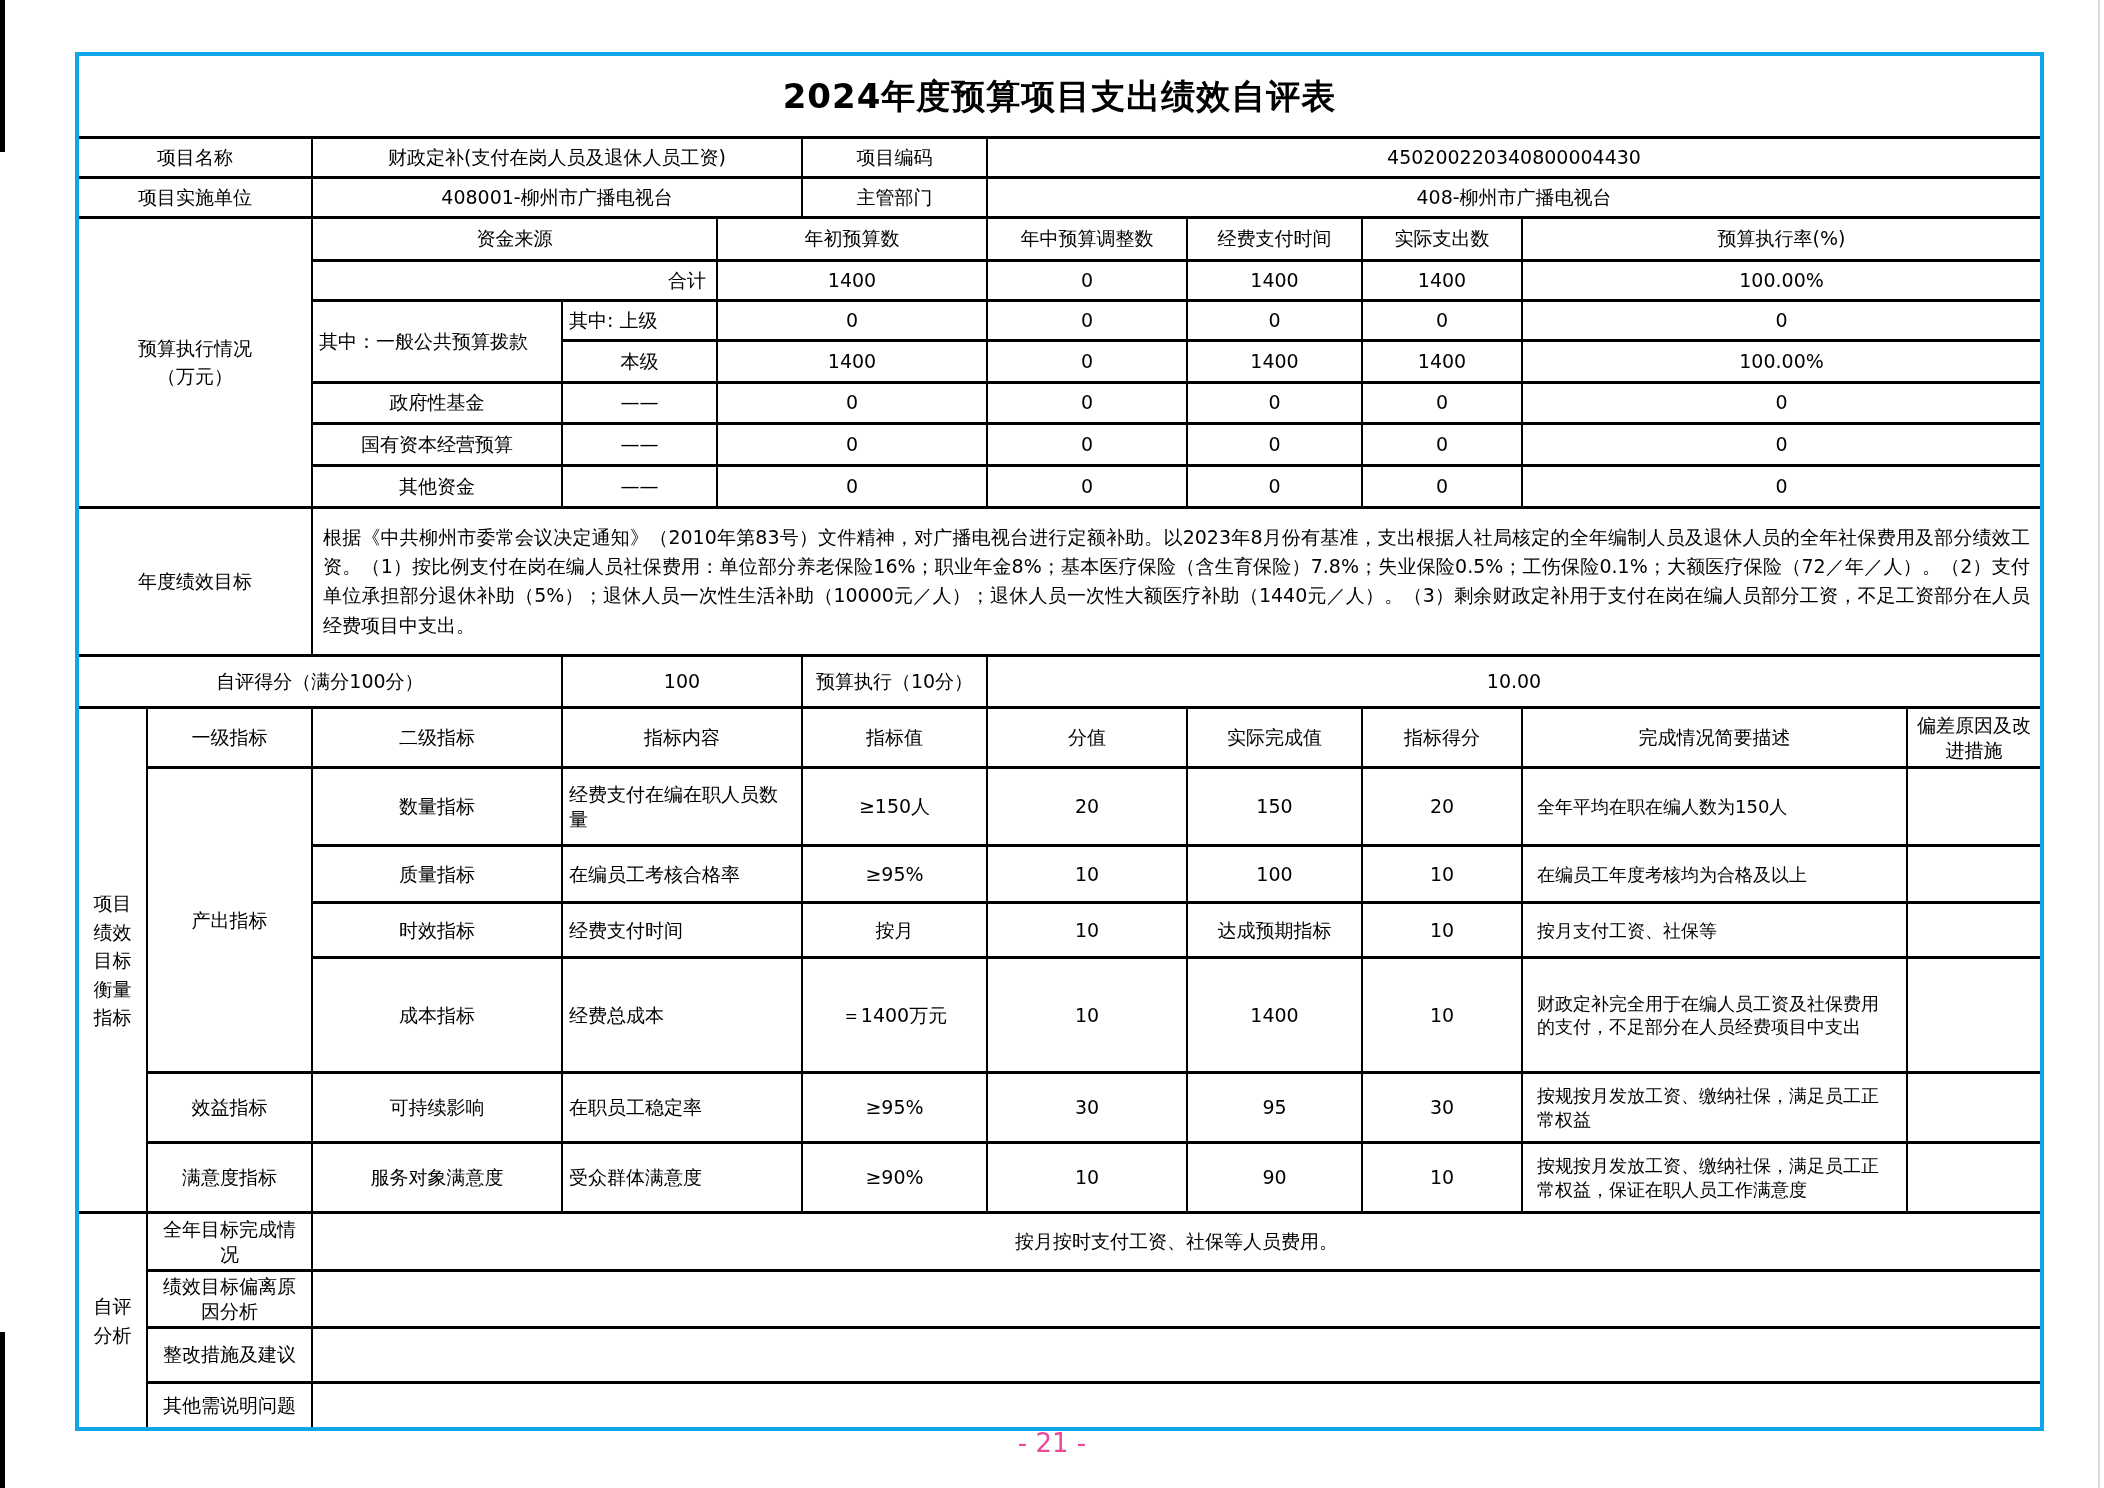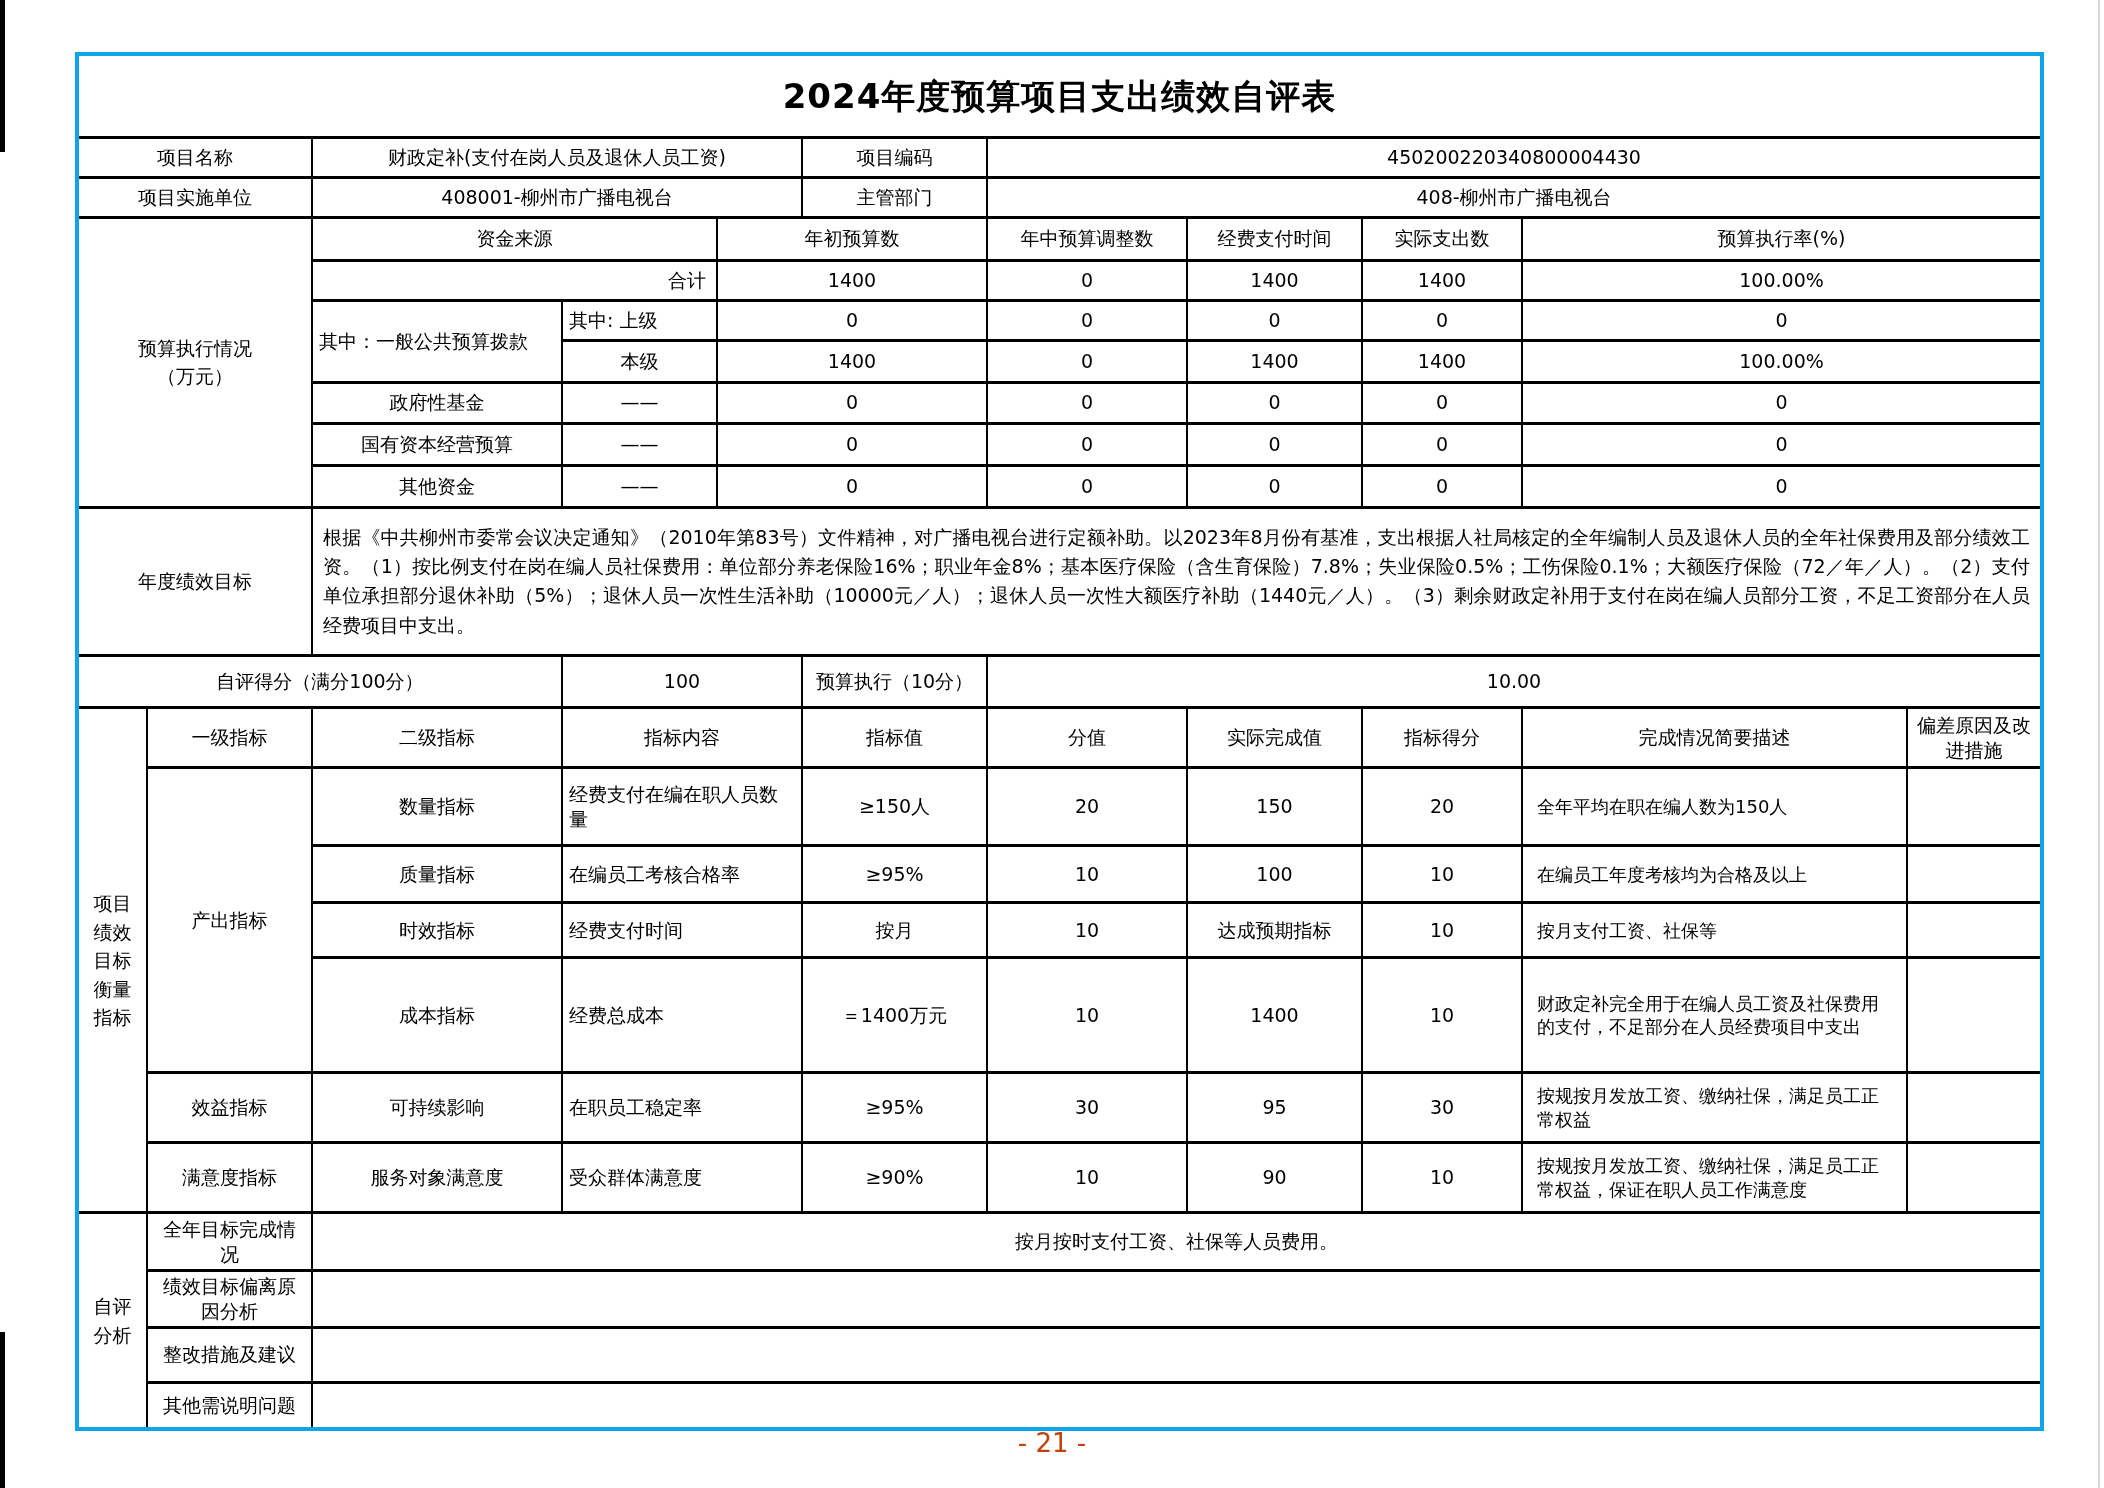--- a/index.html
+++ b/index.html
@@ -9,21 +9,21 @@
   td{border:3px solid #000;border-left-width:2px;border-right-width:2px;padding:2px 6px;font-size:19px;line-height:1.3;text-align:center;vertical-align:middle;overflow:hidden;word-break:break-all;}
   .b{font-weight:normal;}
   .left{text-align:left;margin-left:42px;}
   .right{text-align:right;padding-right:10px;}
   .just{text-align:justify;text-justify:inter-ideograph;}
   .pre{white-space:pre-line;}
   .title-cell{font-size:34px;font-weight:bold;letter-spacing:1px;}
   .goal-text{font-size:19px;line-height:1.55;padding:14px 10px;}
   .desc{font-size:18px;line-height:1.3;padding:2px 14px;}
   .vlabel{font-size:19px;line-height:1.5;padding:2px 10px;}
-  .pageno{position:absolute;left:0;top:1428px;width:2104px;text-align:center;font-size:26px;color:#c2410c;}
+  .pageno{position:absolute;left:0;top:1428px;width:2104px;text-align:center;font-size:26px;color:#ec4899;}
   .artifact{position:absolute;background:#000;}
   .edge-right{position:absolute;right:4px;top:0;width:2px;height:1488px;background:#d9d9d9;}
 </style>
 </head>
 <body>
 
 <div class="sheet">
 
   <div class="artifact" style="left:0;top:0;width:5px;height:152px;"></div>
   <div class="artifact" style="left:0;top:1332px;width:5px;height:156px;"></div>

